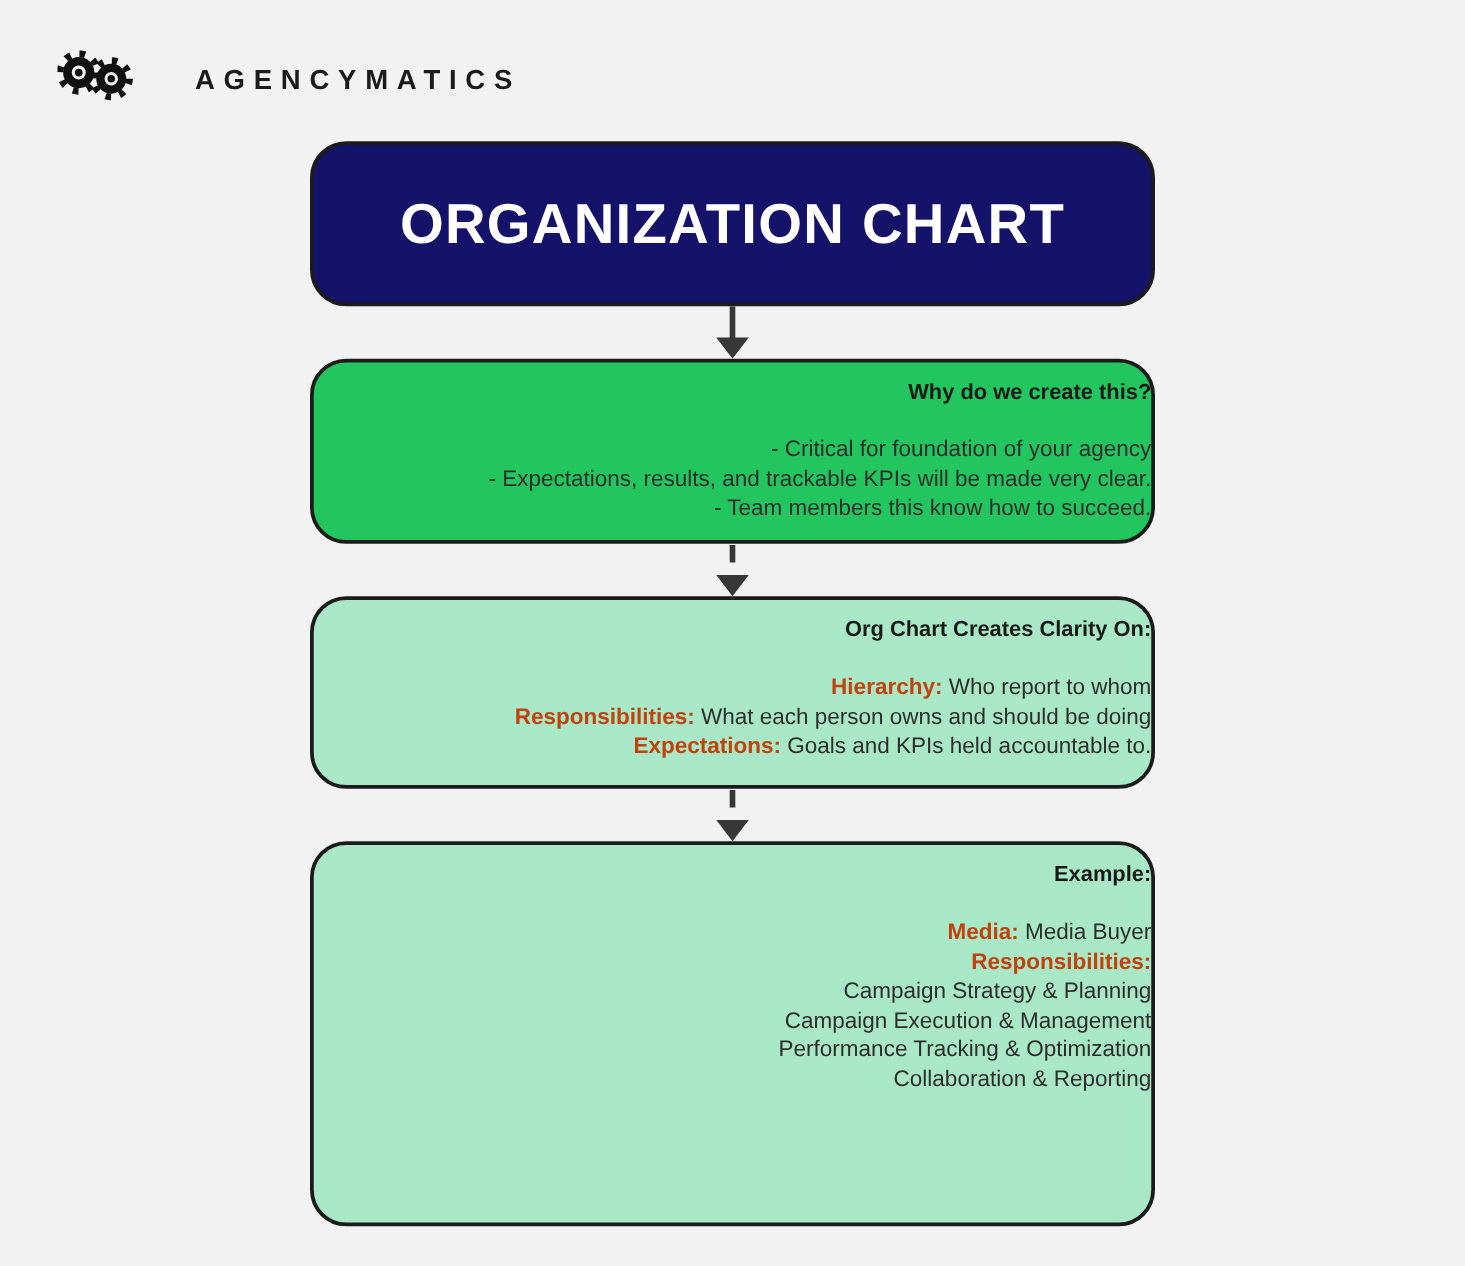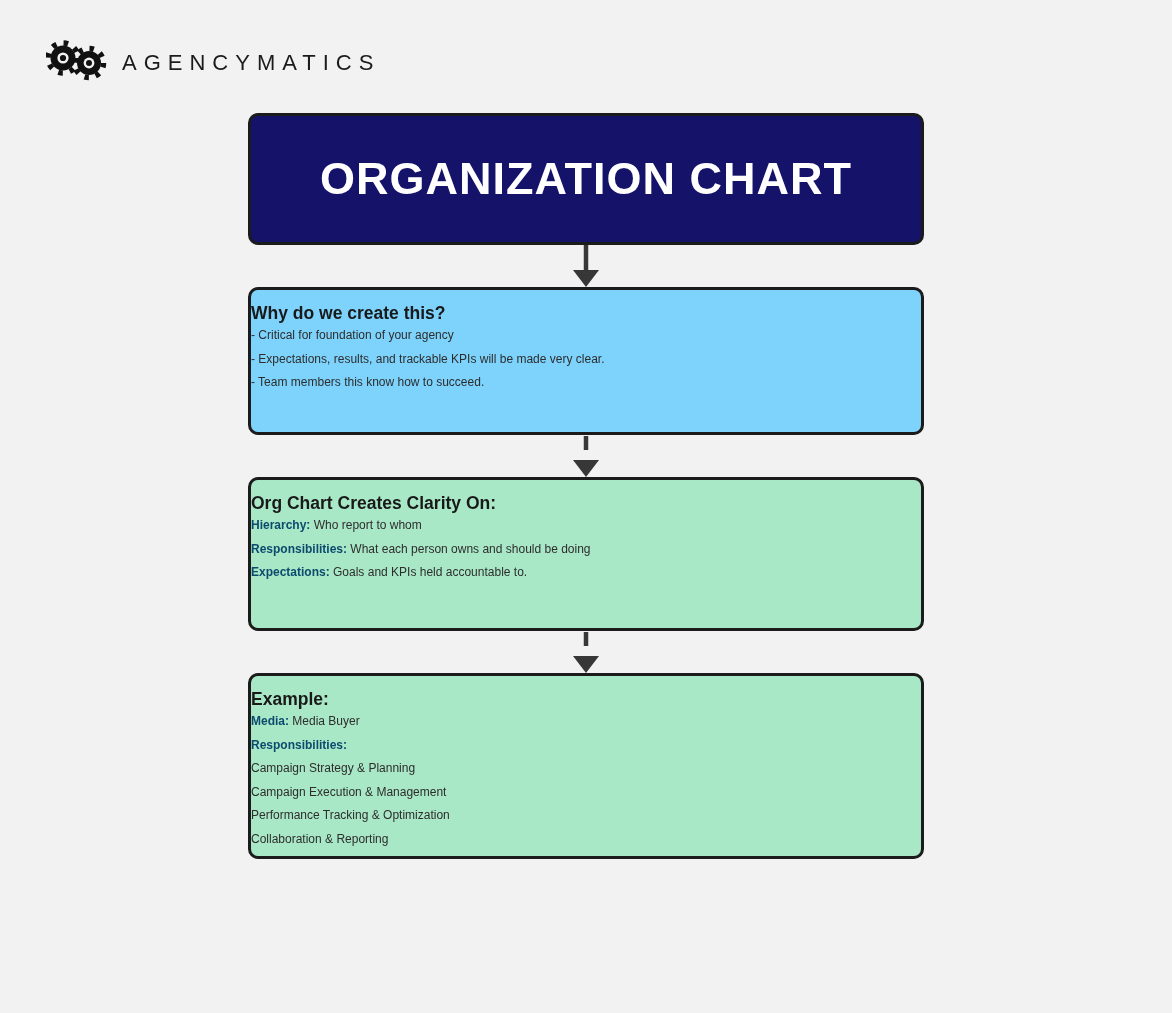--- a/index.html
+++ b/index.html
@@ -14,73 +14,75 @@
   
   .logo {
     position: absolute;
     left: 46px; top: 38px;
     display: flex;
     align-items: center;
     gap: 14px;
   }
   .logo-text {
     font-size: 22px;
-    font-weight: 400;
+    font-weight: 700;
     letter-spacing: 7px;
     color: #1b1b1b;
+    margin-left: 34px;
   }
 
   
   .flow {
     position: absolute;
     left: 248px; top: 113px;
     width: 676px;
     display: flex;
     flex-direction: column;
     align-items: center;
   }
 
   .node {
     width: 100%;
     border: 3px solid #1b1b1b;
-    border-radius: 10px;
-    text-align: left;
+    border-radius: 29px;
+    text-align: right;
   }
 
   .title-box {
     height: 132px;
     background: #141269;
     display: flex;
     align-items: center;
     justify-content: center;
   }
   .title-box .title {
     color: #ffffff;
     font-size: 45px;
     font-weight: bold;
     letter-spacing: 1px;
   }
 
   .info-box { padding-top: 13px; }
-  .blue-box  { background: #7dd3fc; height: 148px; }
+  .blue-box  { background: #22c55e; height: 148px; }
   .green-box { background: #a9e8c6; }
   .green-box.clarity { height: 154px; }
-  .green-box.example { height: 186px; }
+  .green-box.example { height: 308px; }
 
   .box-heading {
     font-size: 17.5px;
     font-weight: bold;
     color: #191919;
   }
   .box-body {
-    font-size: 12px;
+    margin-top: 24px;
+    font-size: 18px;
     line-height: 23.5px;
     color: #2d2d2d;
   }
-  .box-body b { color: #0c4a6e; }
+  .box-body b { color: #c2410c; }
 
   .link-row { margin-top: 24px; }
   .doc-link {
     font-size: 17px;
     font-weight: bold;
     color: #2e6da4;
     text-decoration: underline;
     cursor: pointer;
   }
 

